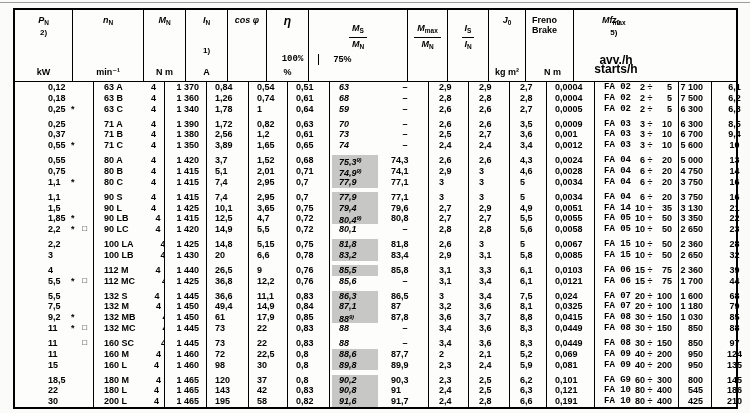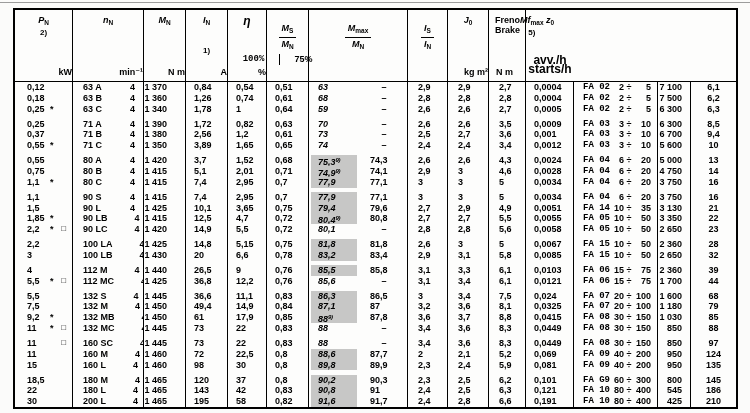--- a/index.html
+++ b/index.html
@@ -27,56 +27,56 @@
     grid-template-columns: 58px 71px 42px 42px 39px 42px 99px 40px 41px 37px 48px 84px 33px 45px;
     height: 72px;
     border-bottom: 1.5px solid #000;
     font-size: 9px;
   }
   .th { position: relative; border-right: 1px solid #000; text-align: center; padding-top: 5px; line-height: 10px; }
   .th:last-child { border-right: none; }
   .sym { font-style: italic; }
   sub { font-size: 6.5px; vertical-align: -2px; font-style: normal; }
   .note { font-size: 8px; line-height: 9px; }
-  .unit { position: absolute; bottom: 4px; left: 0; right: 0; text-align: right; }
+  .unit { position: absolute; bottom: 4px; left: 0; right: 0; text-align: center; }
   .note-mid { position: absolute; top: 36px; left: 0; right: 0; }
 
   .eta-sym { font-size: 12px; line-height: 12px; }
   .eta-sub { position: absolute; bottom: 16px; left: 0; width: 99px; display: grid; grid-template-columns: 52px 47px; line-height: 11px; }
   .eta-sub .e-100 { border-right: 1px solid #000; font-family: Liberation Mono, monospace; }
 
   .frac { display: inline-flex; flex-direction: column; margin-top: 8px; line-height: 10px; }
   .fnum { border-bottom: 1px solid #000; padding: 0 3px 1px; }
   .fden { padding-top: 1px; }
 
   .th-brake { text-align: left; padding: 5px 8px 0 6px; }
-  .brk-cols { display: flex; justify-content: space-between; }
+  .brk-cols { display: flex; justify-content: space-between; gap: 45px; }
   .brk-r { text-align: center; }
   .unit-right { left: auto; right: 12px; text-align: right; }
 
   .z-units { position: absolute; bottom: 8px; left: -3px; right: -3px; font-size: 12px; line-height: 8.5px; text-align: center; }
 
   
   .tbody { font-size: 9px; }
   .tr {
     display: grid;
     grid-template-columns: 58px 71px 42px 42px 39px 42px 52px 47px 40px 41px 37px 48px 84px 33px 45px;
-    height: 10.8px; line-height: 10.8px;
+    height: 10.8px; line-height: 10.8px; margin-left: 21px;
   }
   .sp { height: 4.2px; }
   .td { border-right: 1px solid #000; overflow: hidden; white-space: nowrap; }
   .td.c-e100, .td.c-kg { border-right: none; }
 
   .c-pn { display: flex; padding: 0 6px 0 12px; }
   .pnv { min-width: 22px; text-align: left; }
   .star { margin-left: 1px; }
   .sqr { margin-left: auto; font-size: 8px; }
   .c-motor { display: flex; padding: 0 8px 0 10px; gap: 27px; }
   .mname { flex: 1; text-align: left; }
-  .c-n  { text-align: right; padding-right: 18px; }
+  .c-n  { text-align: right; padding-right: 7px; }
   .c-mn, .c-in, .c-cos { padding-left: 8px; }
   .c-e100 { padding-left: 2px; font-style: italic; }
   .e100box { display: inline-block; width: 46px; height: 100%; padding-left: 7px; }
   .e100box.hl { background: #c7c7c6; }
   sup.fnote { font-size: 6px; vertical-align: 3px; letter-spacing: -0.3px; }
   .c-e75 { padding-left: 9px; }
   .c-e75.ctr { text-align: center; padding-left: 0; }
   .c-ms, .c-mmax, .c-is { padding-left: 10px; }
   .c-j0 { padding-left: 8px; }
   .c-brake { display: flex; padding: 0 6px 0 5px; }
@@ -111,20 +111,23 @@
       <div><span class="sym">M</span><sub>N</sub></div>
       <div class="unit">N m</div>
     </div>
 
     <div class="th">
       <div><span class="sym">I</span><sub>N</sub></div>
       <div class="note note-mid">1)</div>
       <div class="unit">A</div>
     </div>
 
+    <div class="th">
+      <div class="sym">cos φ</div>
+    </div>
 
     <div class="th">
       <div class="eta-sym sym">η</div>
       <div class="eta-sub">
         <span class="e-100">100%</span>
         <span>75%</span>
       </div>
       <div class="unit">%</div>
     </div>
 

